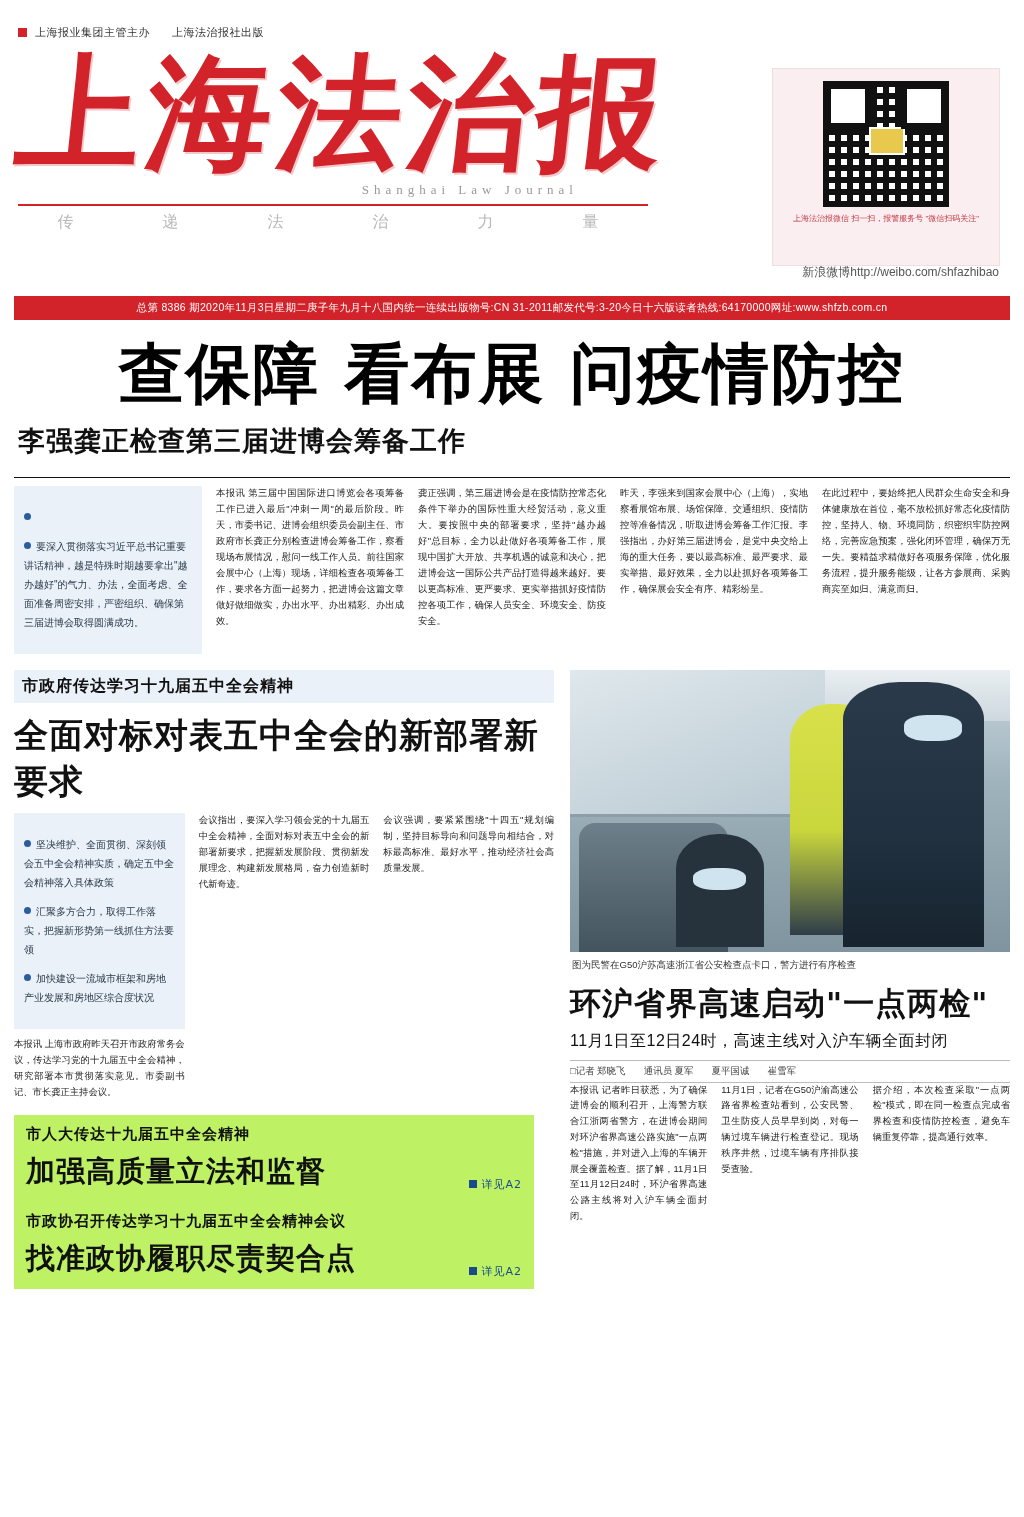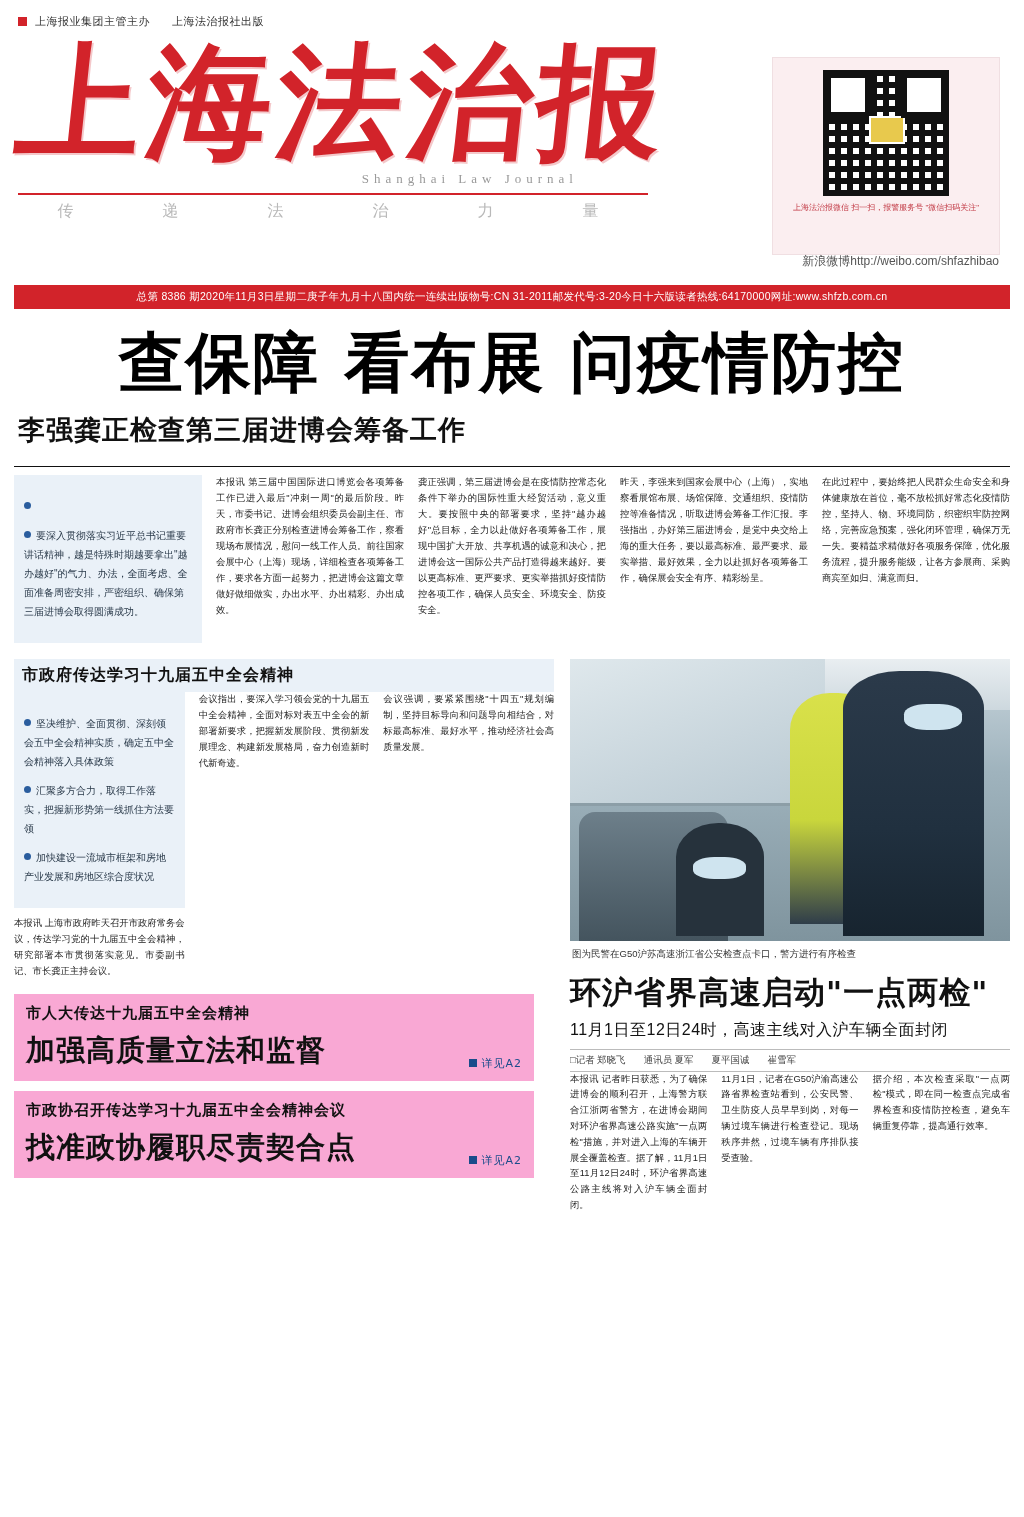--- a/index.html
+++ b/index.html
@@ -5,21 +5,21 @@
   * { box-sizing: border-box; }
   html, body { margin:0; padding:0; }
   body {
     width:1024px; height:1517px;
     background:#ffffff;
     font-family:"Liberation Sans", sans-serif;
     color:#111;
     overflow:hidden;
     position:relative;
   }
-  .page { width:1024px; height:1517px; position:relative; padding:4px 14px; }
+  .page { width:1024px; height:1517px; position:relative; padding:15px 14px; }
 
   
   .topstrip {
     display:flex; align-items:center; gap:8px;
     font-size:11px; color:#333; padding:10px 4px 2px 4px;
     letter-spacing:0.5px;
   }
   .redsq { width:9px; height:9px; background:#d2232a; display:inline-block; }
   .topstrip .t2 { margin-left:14px; }
 
@@ -168,21 +168,21 @@
   }
   .head3 {
     font-size:31px; font-weight:bold; letter-spacing:1px; margin:8px 0 6px 0;
     font-family:"DejaVu Sans", sans-serif;
   }
   .subhead3 { font-size:16px; margin:0 0 8px 0; color:#111; letter-spacing:0.5px;}
   .byline { font-size:9.5px; color:#444; display:flex; gap:18px; padding:4px 0; border-top:1px solid #bbb; border-bottom:1px solid #bbb; margin-bottom:0;font-family:Liberation Serif, serif;}
 
   
   .bottom { margin-top:14px; width:520px; }
-  .bbox { background:#f9a8d4; padding:10px 12px; margin-bottom:10px; }
+  .bbox { background:#bef264; padding:10px 12px; }
   .bbox .k { font-size:15px; font-weight:bold; color:#111; letter-spacing:1px;}
   .bbox .h { font-size:29px; font-weight:bold; letter-spacing:1px; margin-top:8px;
              font-family:"DejaVu Sans", sans-serif; display:flex; justify-content:space-between; align-items:flex-end;}
   .jump { font-size:11px; font-weight:normal; color:#1a4c8b; white-space:nowrap; }
   .jump .sq { display:inline-block; width:8px; height:8px; background:#1a4c8b; margin-right:4px; }
   .tiny-col { font-size:9.3px; line-height:1.7; text-align:justify; color:#222; }
 </style>
 </head>
 <body>
 
@@ -249,20 +249,21 @@
     </div>
     <div class="col body-text">本报讯 第三届中国国际进口博览会各项筹备工作已进入最后"冲刺一周"的最后阶段。昨天，市委书记、进博会组织委员会副主任、市政府市长龚正分别检查进博会筹备工作，察看现场布展情况，慰问一线工作人员。前往国家会展中心（上海）现场，详细检查各项筹备工作，要求各方面一起努力，把进博会这篇文章做好做细做实，办出水平、办出精彩、办出成效。</div>
     <div class="col body-text">龚正强调，第三届进博会是在疫情防控常态化条件下举办的国际性重大经贸活动，意义重大。要按照中央的部署要求，坚持"越办越好"总目标，全力以赴做好各项筹备工作，展现中国扩大开放、共享机遇的诚意和决心，把进博会这一国际公共产品打造得越来越好。要以更高标准、更严要求、更实举措抓好疫情防控各项工作，确保人员安全、环境安全、防疫安全。</div>
     <div class="col body-text">昨天，李强来到国家会展中心（上海），实地察看展馆布展、场馆保障、交通组织、疫情防控等准备情况，听取进博会筹备工作汇报。李强指出，办好第三届进博会，是党中央交给上海的重大任务，要以最高标准、最严要求、最实举措、最好效果，全力以赴抓好各项筹备工作，确保展会安全有序、精彩纷呈。</div>
     <div class="col body-text">在此过程中，要始终把人民群众生命安全和身体健康放在首位，毫不放松抓好常态化疫情防控，坚持人、物、环境同防，织密织牢防控网络，完善应急预案，强化闭环管理，确保万无一失。要精益求精做好各项服务保障，优化服务流程，提升服务能级，让各方参展商、采购商宾至如归、满意而归。</div>
   </div>
 
   <div class="sect2">
     <div class="sect2-left">
       <div class="kicker">市政府传达学习十九届五中全会精神</div>
+      <div class="bighead2">全面对标对表五中全会的新部署新要求</div>
       <div class="cols">
         <div class="col">
           <div class="summary-box">
             <p>
               <span class="bullet"></span><span>坚决维护、全面贯彻、深刻领会五中全会精神实质，确定五中全会精神落入具体政策</span>
             </p>
             <p>
               <span class="bullet"></span><span>汇聚多方合力，取得工作落实，把握新形势第一线抓住方法要领</span>
             </p>
             <p>

